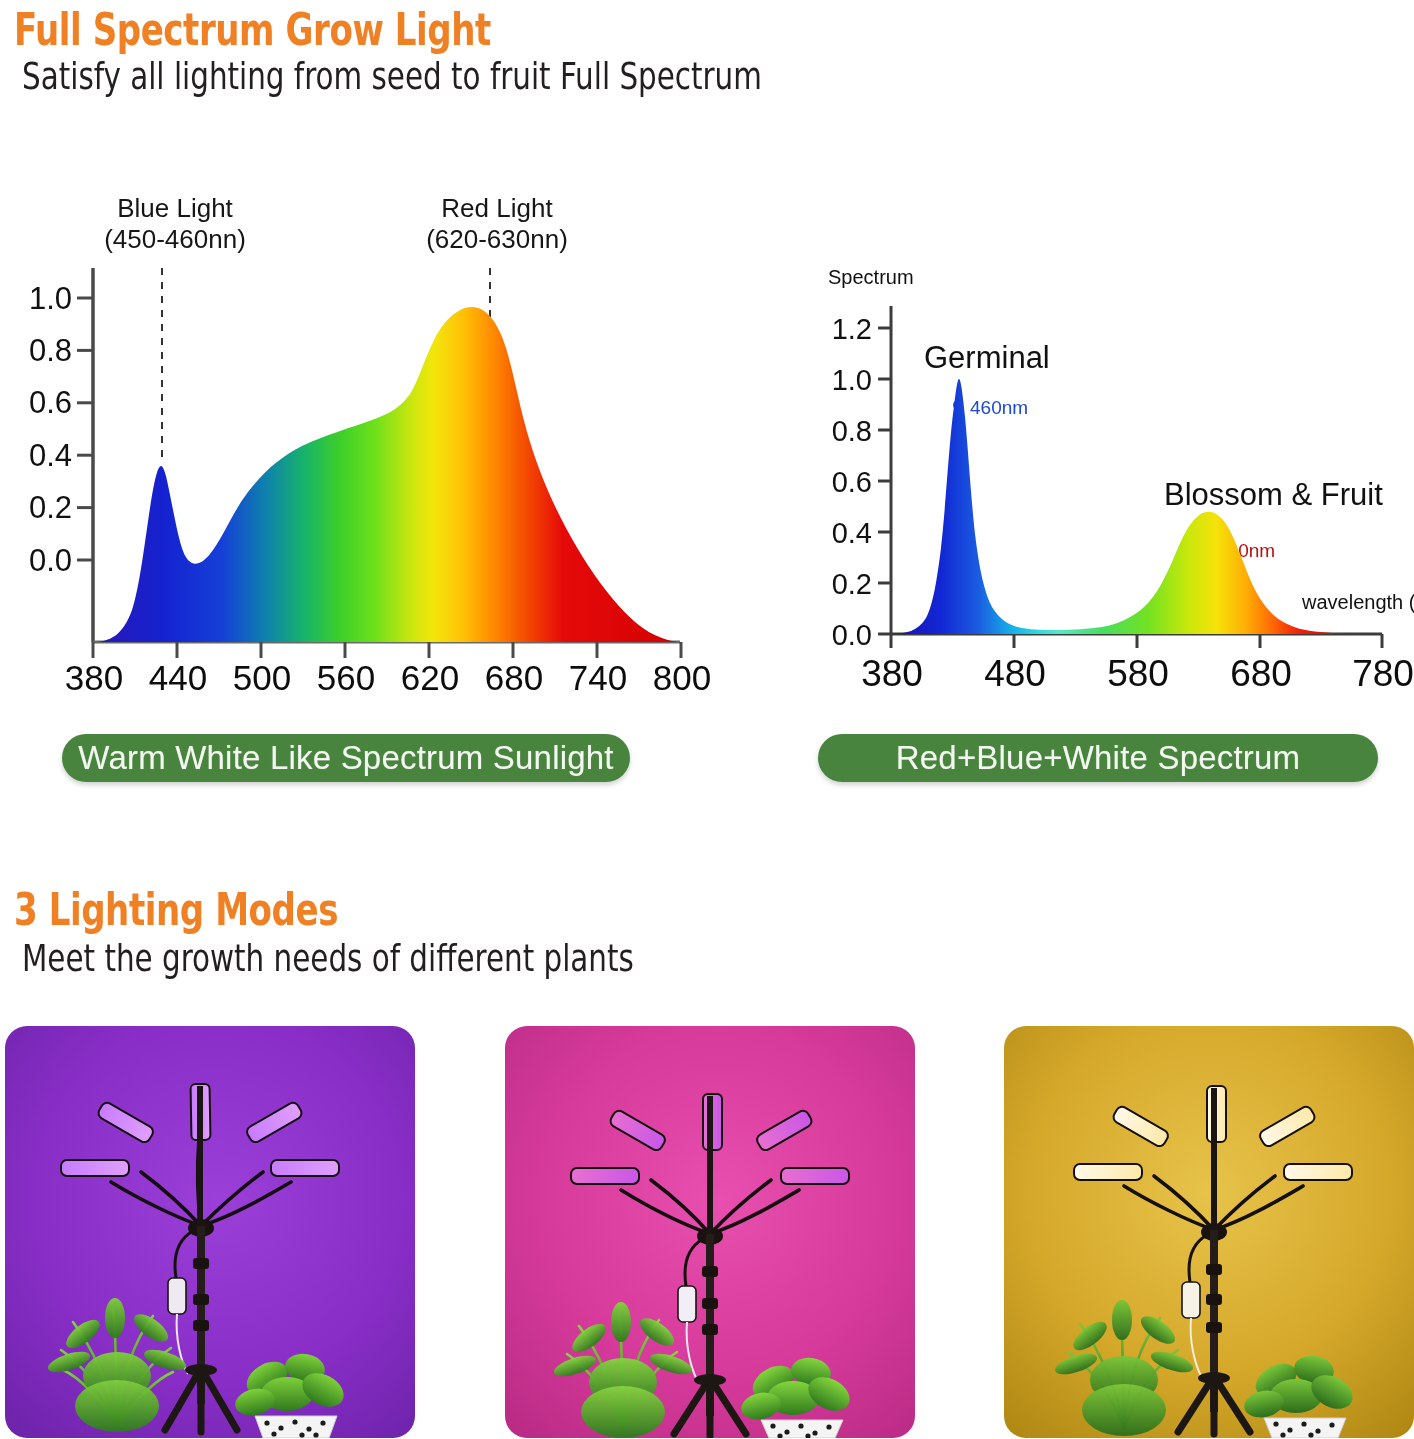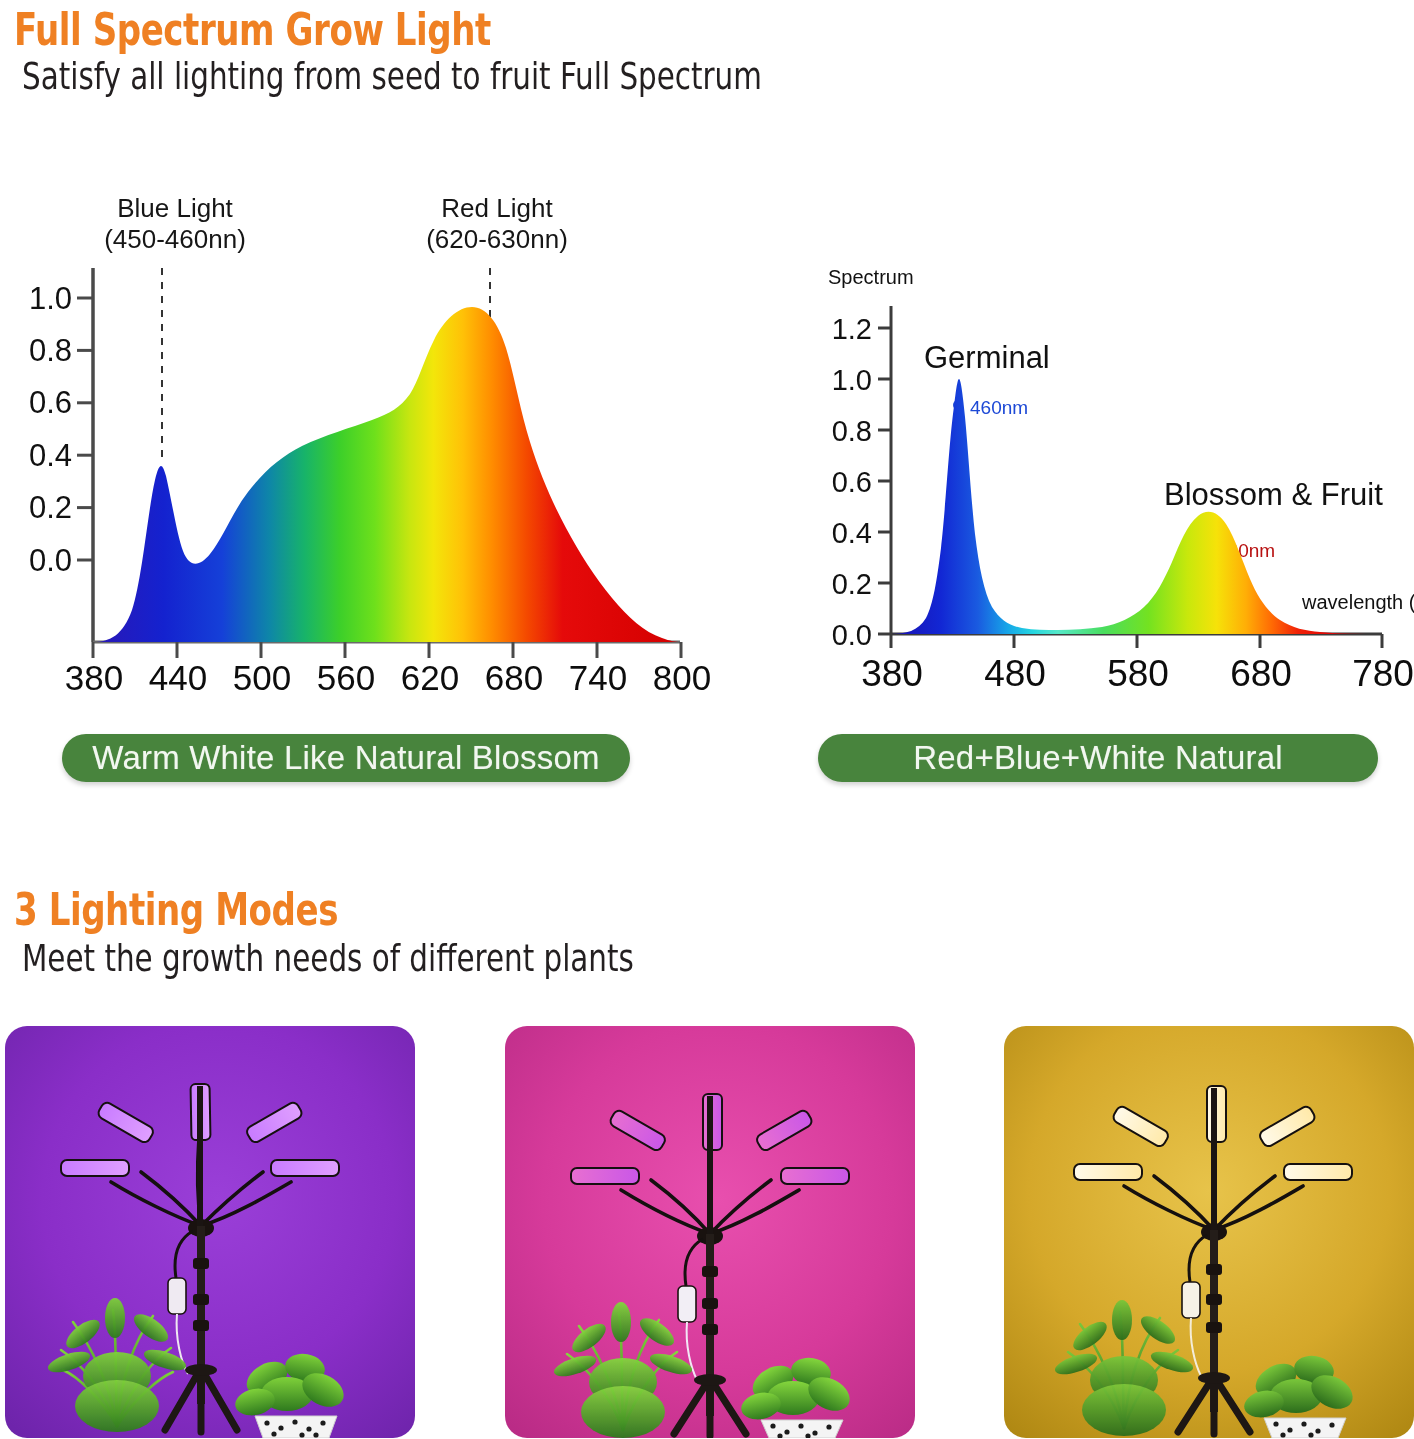--- a/index.html
+++ b/index.html
@@ -282,24 +282,24 @@
       <text x="86" y="424">380</text>
       <text x="209" y="424">480</text>
       <text x="332" y="424">580</text>
       <text x="455" y="424">680</text>
       <text x="577" y="424">780</text>
     </g>
   </svg>
 </div>
 
 <div class="pill" id="pill1">
-  <span>Warm White Like Natural Blossom</span>
+  <span>Warm White Like Spectrum Sunlight</span>
 </div>
 <div class="pill" id="pill2">
-  <span>Red+Blue+White Natural</span>
+  <span>Red+Blue+White Spectrum</span>
 </div>
 
 <div class="sec-title" id="title2">3 Lighting Modes</div>
 <div class="sec-sub" id="sub2">Meet the growth needs of different plants</div>
 
 <div class="mode-card" id="mode0">
   <svg viewBox="0 0 410 412">
     <defs>
       <radialGradient id="bgA" cx="0.52" cy="0.42" r="0.78">
         <stop offset="0%" stop-color="#9a3fd8"></stop>

